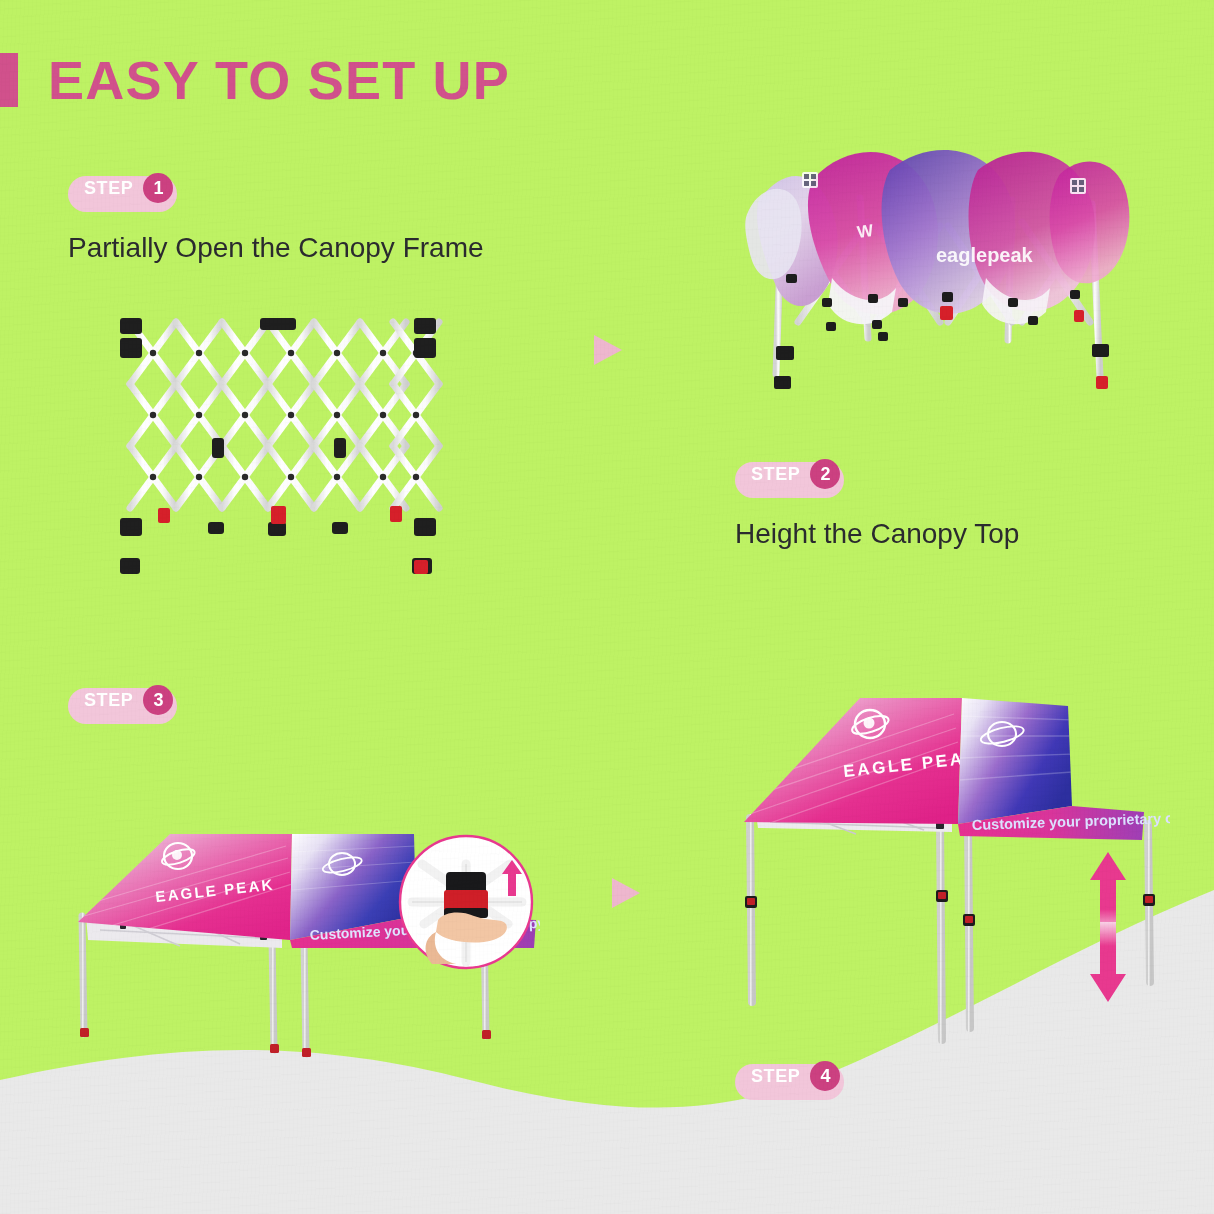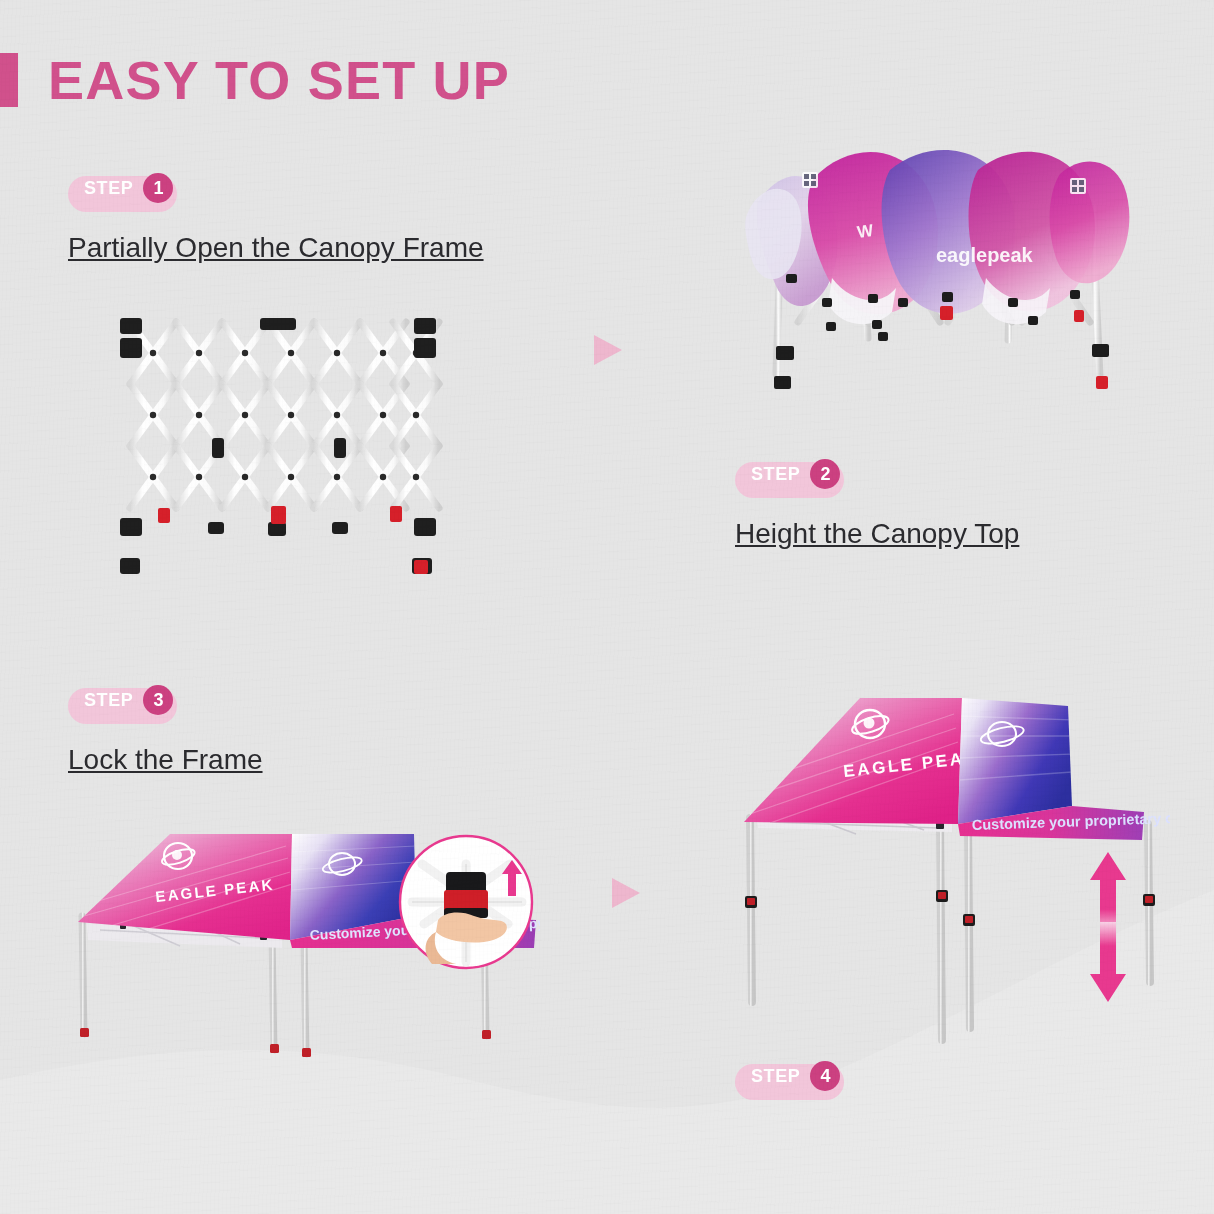--- a/index.html
+++ b/index.html
@@ -8,21 +8,21 @@
     width: 1214px;
     height: 1214px;
     overflow: hidden;
     font-family: "Liberation Sans", sans-serif;
   }
 
   #page {
     position: relative;
     width: 1214px;
     height: 1214px;
-    background: #e5e5e5;
+    background: #bef264;
     overflow: hidden;
   }
 
   
   #texture {
     position: absolute;
     inset: 0;
     pointer-events: none;
     opacity: .55;
     background-image:
@@ -65,21 +65,21 @@
   }
   .badge-num {
     width: 30px; height: 30px; border-radius: 50%;
     background: #cc4181; color: #fff;
     font-size: 18px; font-weight: 700;
     display: flex; align-items: center; justify-content: center;
   }
   .step-text {
     margin-top: 20px;
     font-size: 28px; font-weight: 400;
-    color: #2b2b2f; white-space: nowrap; text-decoration: underline;
+    color: #2b2b2f; white-space: nowrap;
   }
 
   
   .art { position: absolute; }
   .art svg { display: block; }
 
   
   .flow-arrow { position: absolute; }
 </style>
 </head>
@@ -290,21 +290,20 @@
       <span class="badge-num">2</span>
     </div>
     <div class="step-text">Height the Canopy Top</div>
   </div>
 
   <div class="step" style="left:68px; top:688px;">
     <div class="badge">
       <span class="badge-word">STEP</span>
       <span class="badge-num">3</span>
     </div>
-    <div class="step-text">Lock the Frame</div>
   </div>
 
   <div class="art" style="left:60px; top:812px;">
     <svg width="480" height="260" viewBox="0 0 480 260">
       <defs>
         <linearGradient id="roofL3" x1="0" y1="0" x2="0.85" y2="1">
           <stop offset="0%" stop-color="#f3e2ee"></stop>
           <stop offset="35%" stop-color="#ea86bf"></stop>
           <stop offset="75%" stop-color="#e52f90"></stop>
           <stop offset="100%" stop-color="#e0238a"></stop>

